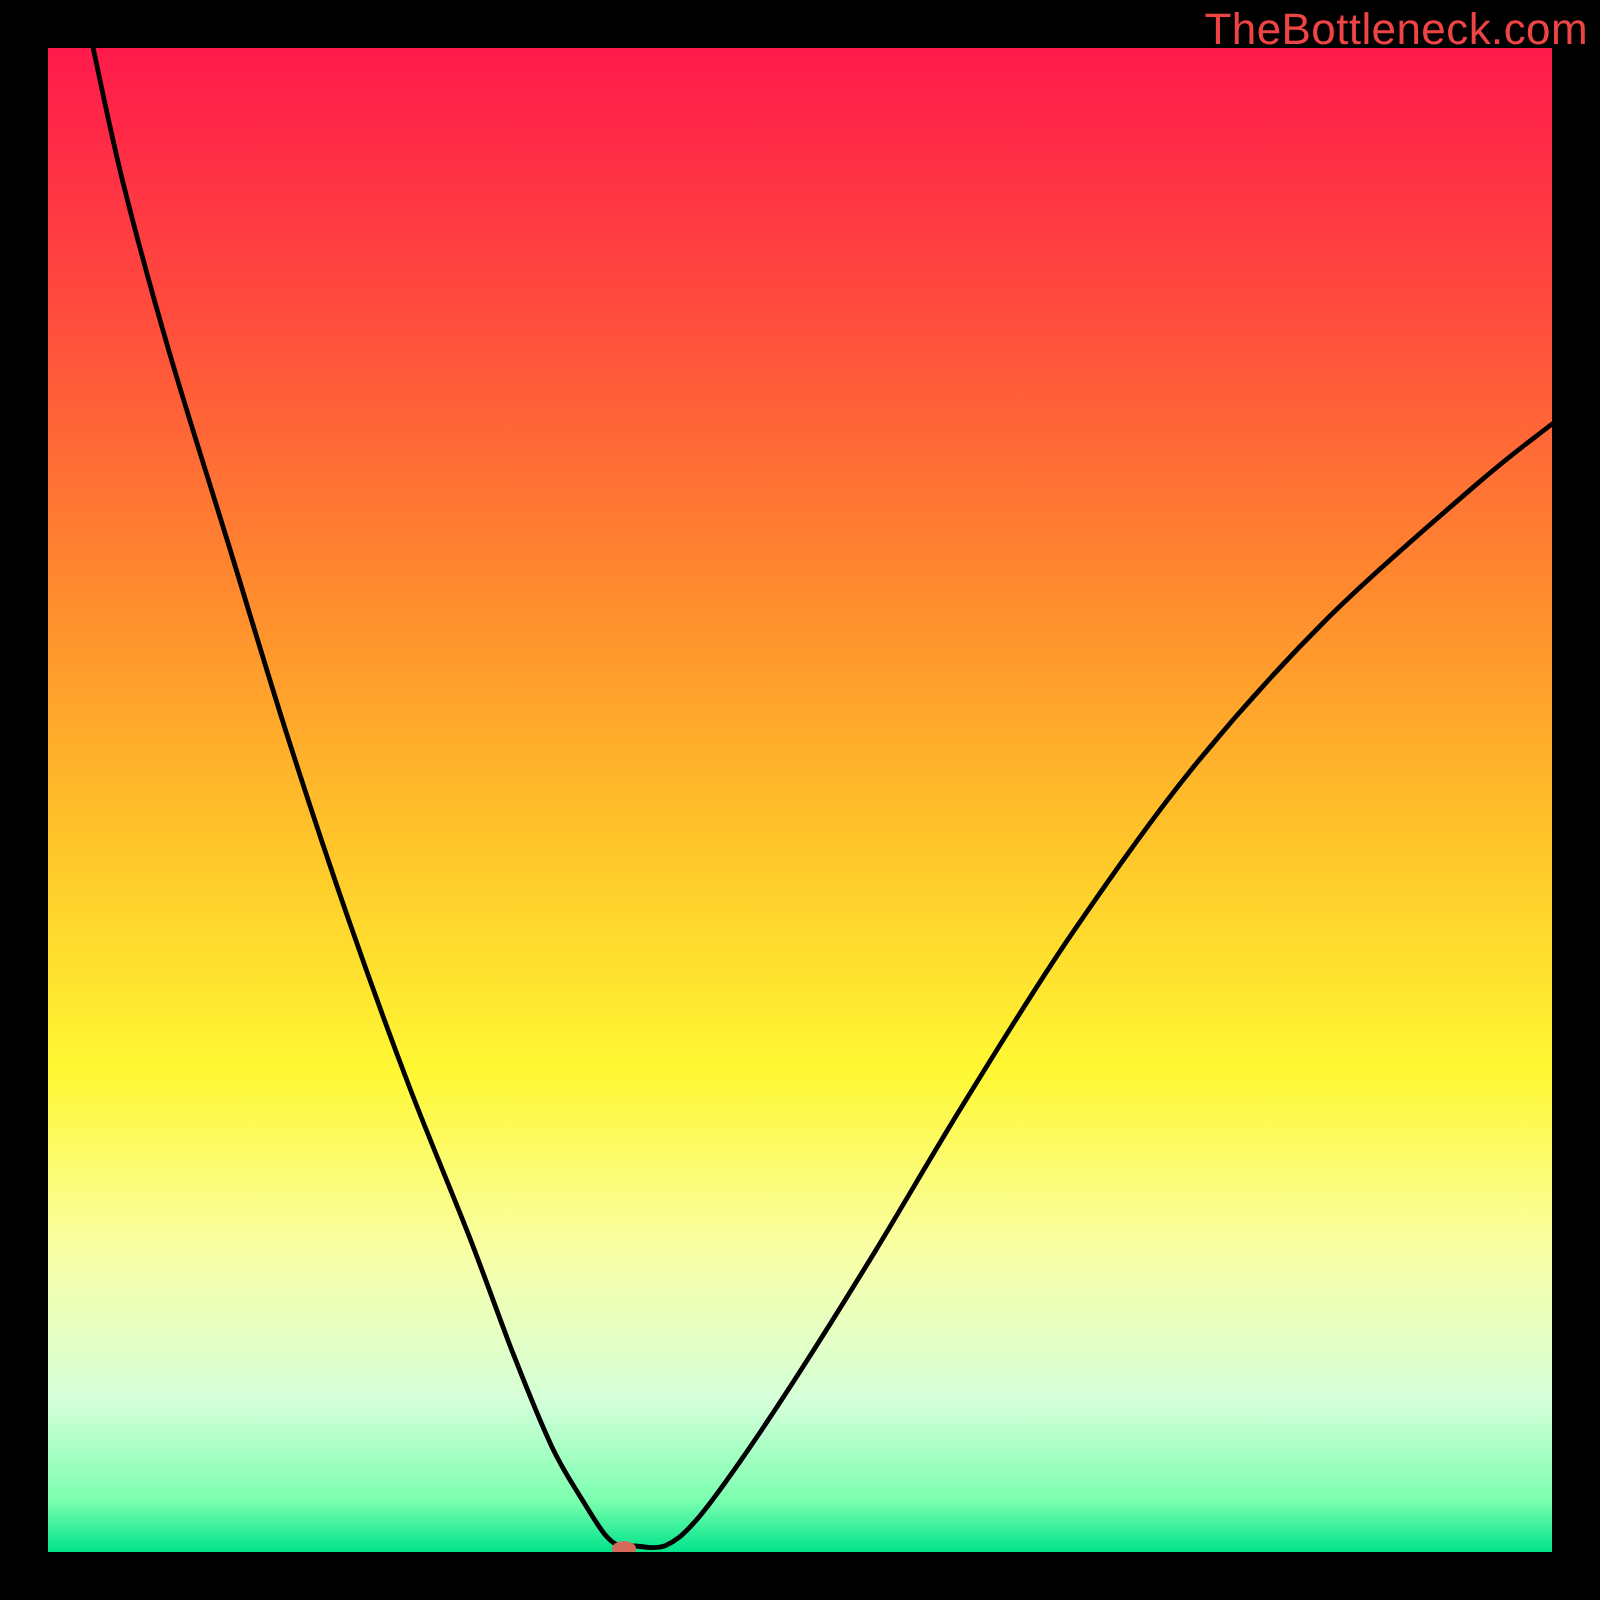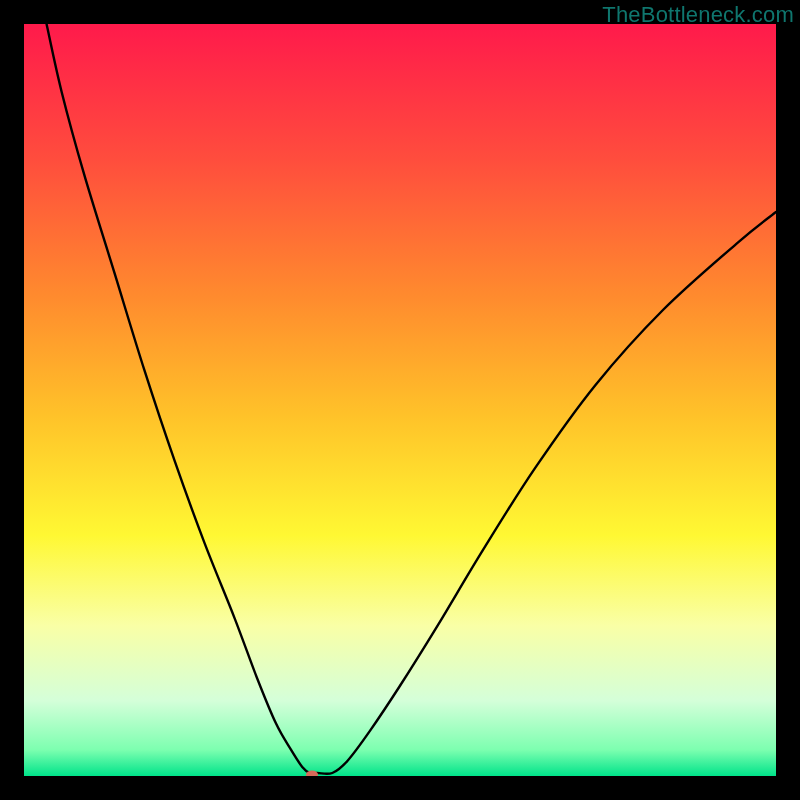--- a/index.html
+++ b/index.html
@@ -23,21 +23,21 @@
     position: absolute;
     left: 0;
     top: 0;
     width: 752px;
     height: 752px;
   }
   .watermark {
     position: absolute;
     top: 2px;
     right: 6px;
-    color: #0f766e;
+    color: #ef4444;
     font-size: 22px;
     font-weight: 500;
     letter-spacing: 0.2px;
     font-family: Arial, Helvetica, sans-serif;
   }
 </style>
 </head>
 <body>
 
 <div class="frame">

